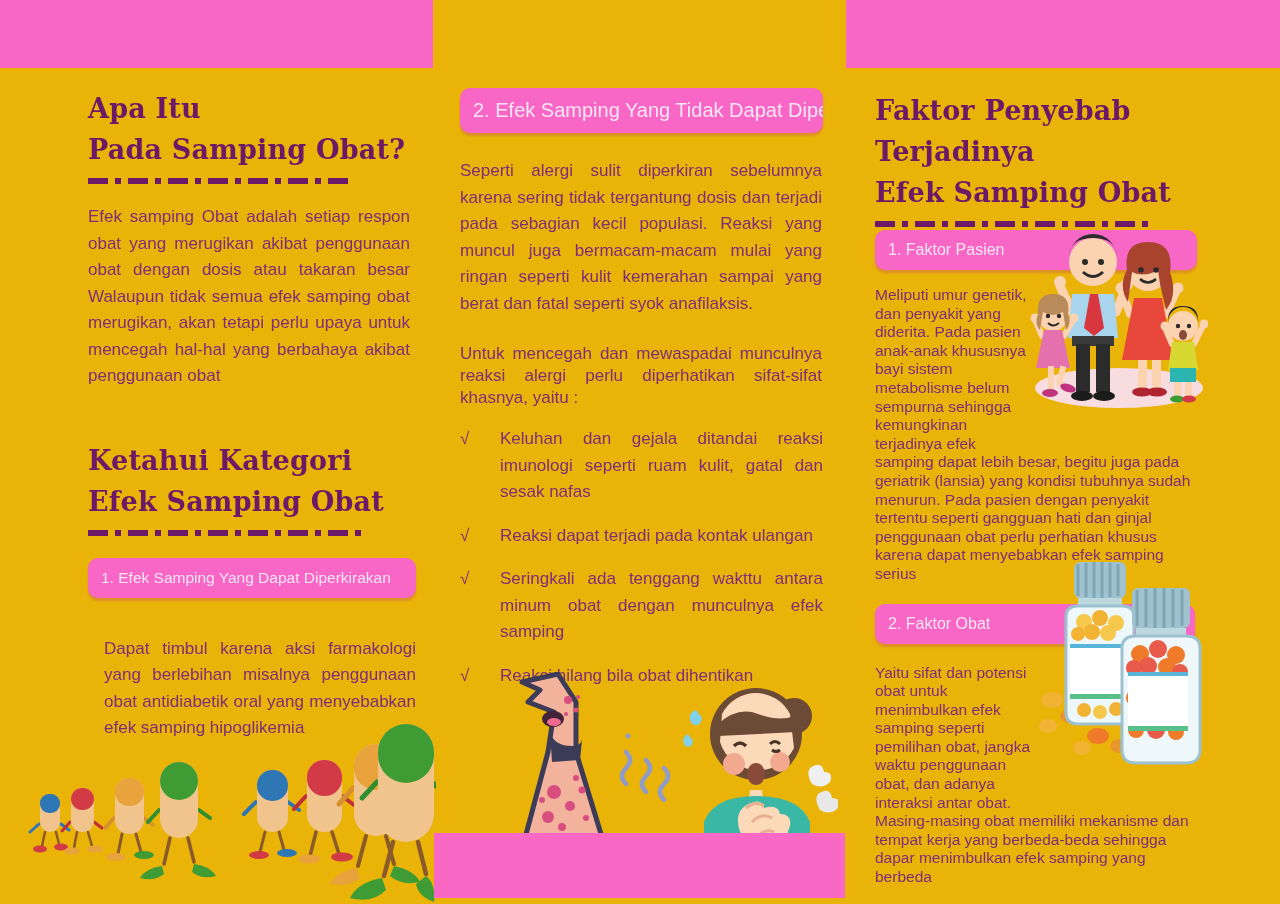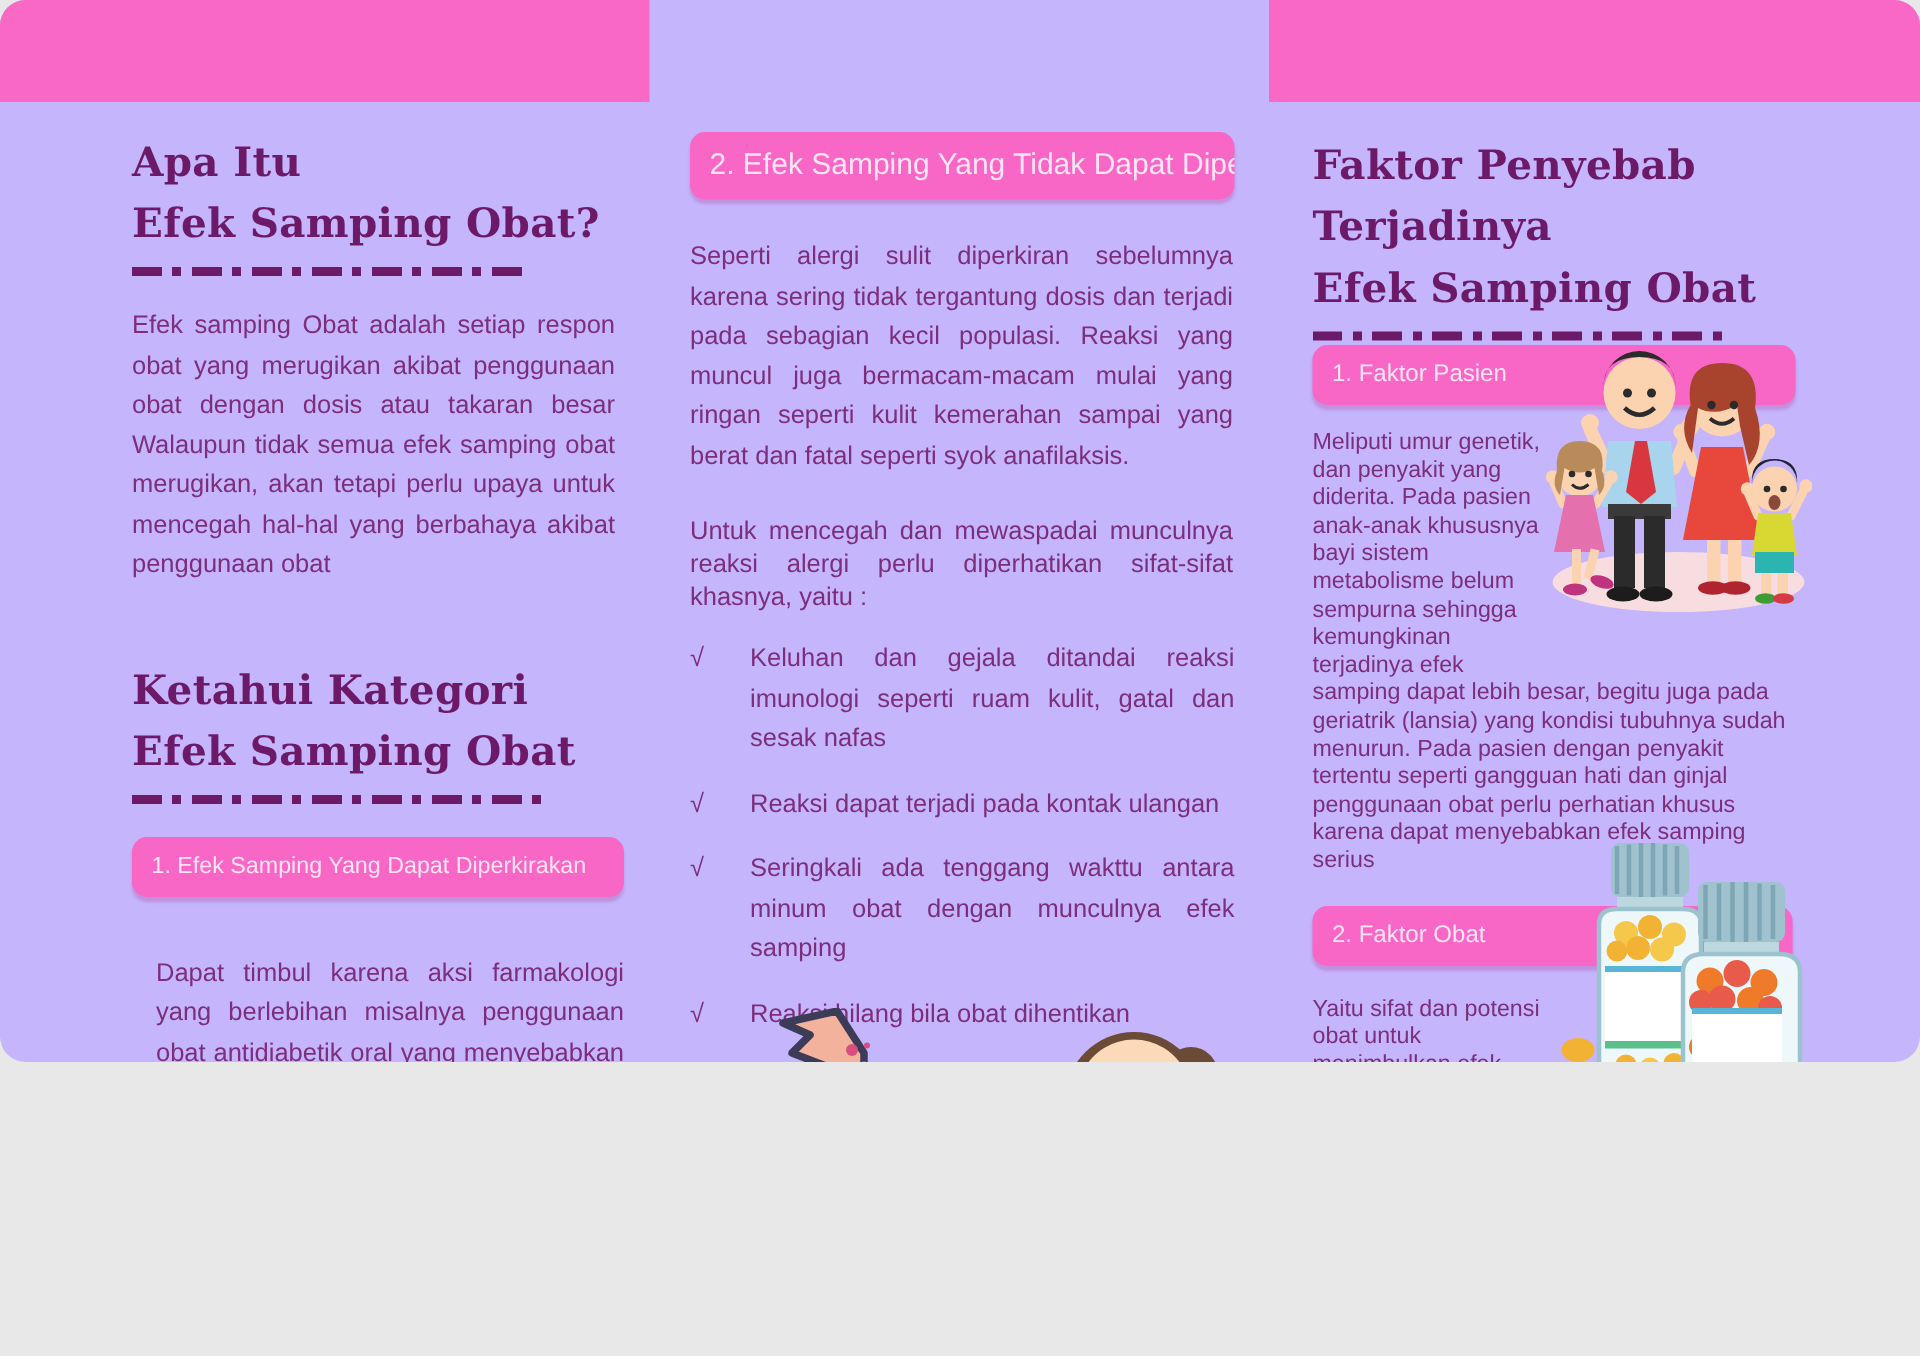--- a/index.html
+++ b/index.html
@@ -1,19 +1,19 @@
 <!DOCTYPE html>
 <html><head>
 <meta charset="utf-8">
 <style>
   * { margin:0; padding:0; box-sizing:border-box; }
   html,body { background:#e8e8e8; }
   #page {
-    position:relative; width:1280px; height:708px; background:#c4b5fd;
-    overflow:hidden; font-family:"Liberation Sans", sans-serif;border-radius:17px;
+    position:relative; width:1280px; height:904px; background:#eab308;
+    overflow:hidden; font-family:"Liberation Sans", sans-serif;
   }
   .topbar { position:absolute; top:0; height:68px; background:#fa68c6; }
   #topbar-left { left:0; width:433px; }
   #topbar-right { left:846px; width:434px; }
   #footerbar-mid { position:absolute; left:434px; top:833px; width:411px; height:65px; background:#fa68c6; z-index:6; }
 
   .heading {
     font-family:"DejaVu Serif", serif; font-weight:800; color:#6c1a68;
     font-size:27px; line-height:41px; letter-spacing:.2px;
   }
@@ -50,21 +50,21 @@
 
 <div id="page">
 
   <div class="topbar" id="topbar-left"></div>
   <div class="topbar" id="topbar-right"></div>
   <div id="footerbar-mid"></div>
 
   <div class="col" id="col1">
     <div class="heading">
       <div>Apa Itu</div>
-      <div>Efek Samping Obat?</div>
+      <div>Pada Samping Obat?</div>
     </div>
     <div class="divider" style="width:263px;"></div>
     <div class="body-txt" style="margin-top:20px; width:322px;">Efek samping Obat adalah setiap respon obat yang merugikan akibat penggunaan obat dengan dosis atau takaran besar Walaupun tidak semua efek samping obat merugikan, akan tetapi perlu upaya untuk mencegah hal-hal yang berbahaya akibat penggunaan obat</div>
 
     <div class="heading" style="margin-top:50px;">
       <div>Ketahui Kategori</div>
       <div>Efek Samping Obat</div>
     </div>
     <div class="divider" style="width:273px;"></div>
 

